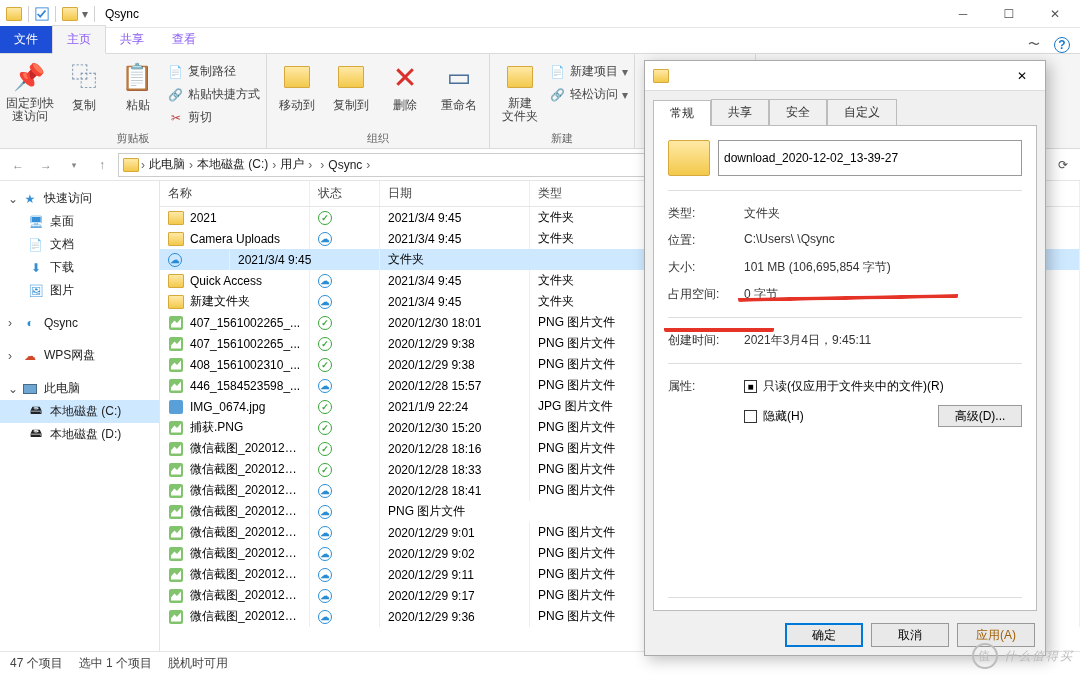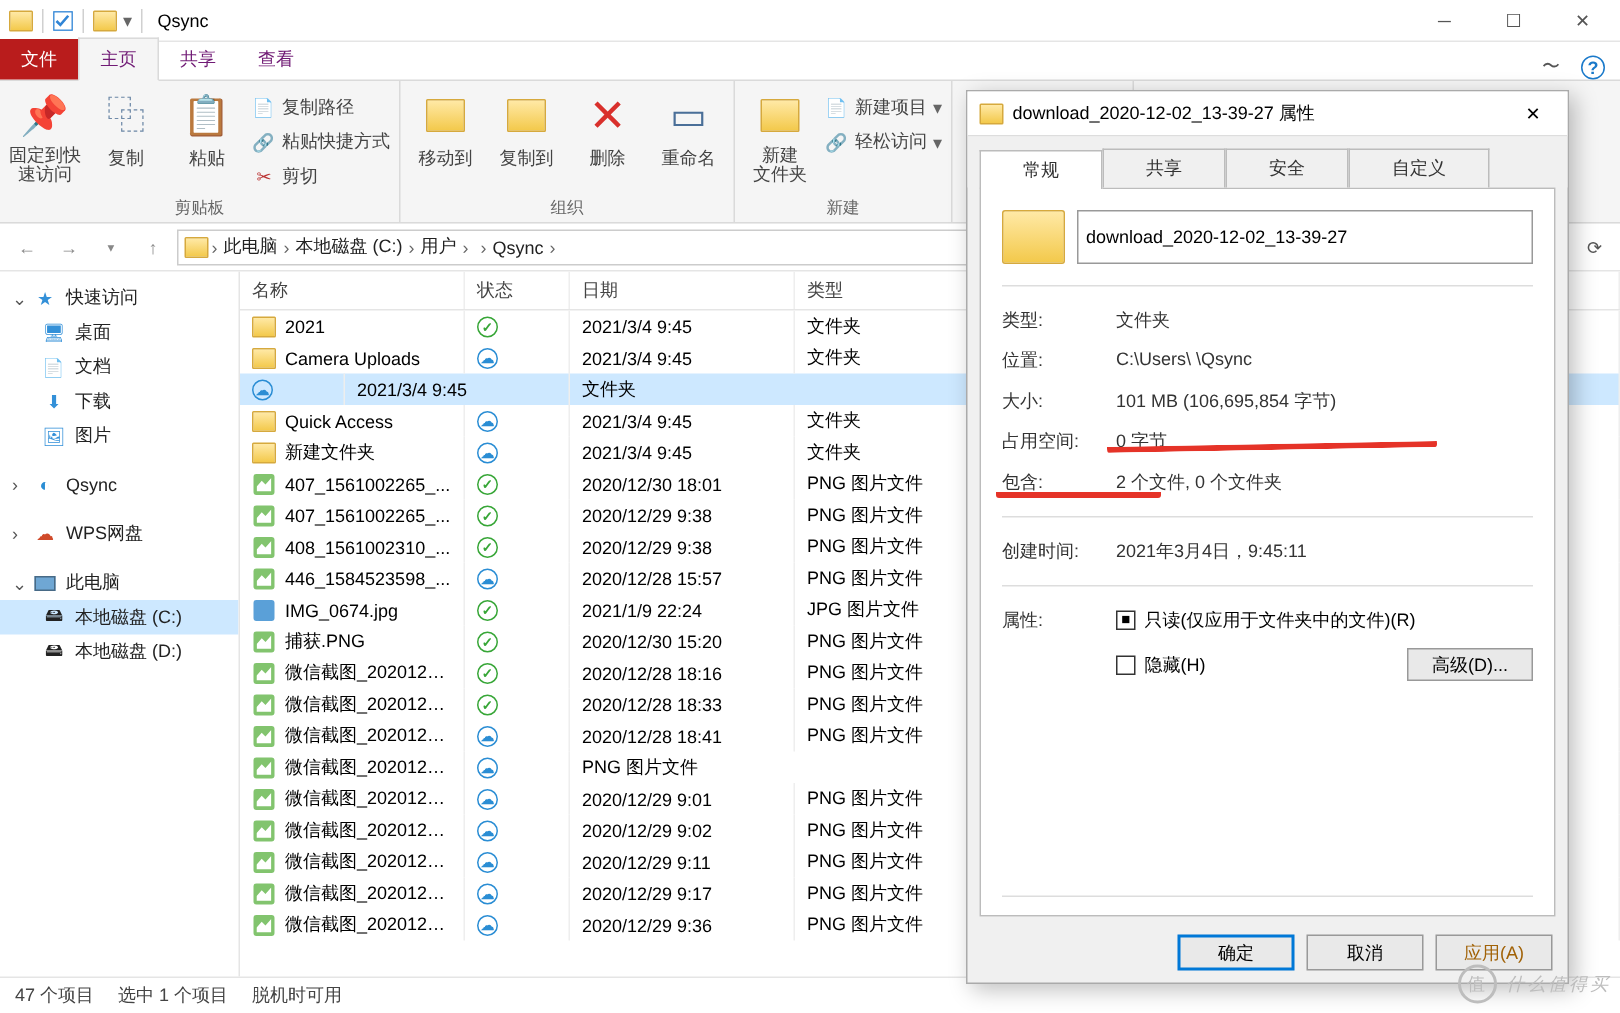--- a/index.html
+++ b/index.html
@@ -5,22 +5,22 @@
 *{box-sizing:border-box;margin:0;padding:0;font-family:"Microsoft YaHei",sans-serif;font-size:12px;user-select:none}
 body{background:#fff;width:1080px;height:675px;overflow:hidden;position:relative}
 .titlebar{height:28px;display:flex;align-items:center;padding:0 2px;background:#fff;border-bottom:1px solid #e5e5e5}
 .titlebar .qat{display:flex;align-items:center;gap:4px;margin-left:4px}
 .qat-divider{width:1px;height:16px;background:#d0d0d0;margin:0 2px}
 .folder-ico{width:16px;height:14px;background:linear-gradient(#ffe9a6,#f3c94b);border:1px solid #d6a93d;border-radius:1px;display:inline-block}
 .titlebar .title{margin-left:8px;color:#000}
 .winbtns{margin-left:auto;display:flex}
 .winbtn{width:46px;height:28px;display:flex;align-items:center;justify-content:center;color:#555}
 .ribbon-tabs{height:26px;display:flex;align-items:flex-end;background:#fff;border-bottom:1px solid #dadada}
-.rtab{padding:5px 14px;color:#701a75}
-.rtab.file{background:#b91c1c;color:#fff}
+.rtab{padding:5px 14px;color:#8b5cf6}
+.rtab.file{background:#1d4ed8;color:#fff}
 .rtab.active{background:#f5f5f5;border:1px solid #dadada;border-bottom:1px solid #f5f5f5;margin-bottom:-1px}
 .help-area{margin-left:auto;display:flex;align-items:center;gap:14px;padding-right:10px;color:#1979ca}
 .ribbon{height:95px;background:#f5f5f5;border-bottom:1px solid #dadada;display:flex}
 .rgroup{border-right:1px solid #dadada;display:flex;flex-direction:column;padding:3px 6px 0}
 .rgroup-body{flex:1;display:flex;align-items:flex-start;gap:6px}
 .rgroup-label{text-align:center;color:#666;font-size:11px;padding:2px 0}
 .bigbtn{width:48px;display:flex;flex-direction:column;align-items:center;gap:4px;padding-top:4px;color:#444}
 .bigbtn .ico{width:32px;height:32px;display:flex;align-items:center;justify-content:center;font-size:26px}
 .smallrow{display:flex;align-items:center;gap:4px;color:#444;white-space:nowrap;padding:2px 0}
 .smallrow .si{width:16px;text-align:center}
@@ -56,21 +56,21 @@
 .fileico{width:16px;height:16px;display:inline-flex;align-items:center;justify-content:center}
 .png-ico{width:14px;height:14px;background:#82c46e;border-radius:2px;position:relative}
 .png-ico:after{content:"";position:absolute;inset:2px;background:#fff;clip-path:polygon(0 70%,35% 30%,60% 55%,100% 10%,100% 100%,0 100%)}
 .jpg-ico{width:14px;height:14px;background:#5aa0d8;border-radius:2px}
 .statusbar{height:24px;border-top:1px solid #e5e5e5;display:flex;align-items:center;padding:0 10px;gap:16px;color:#444;background:#fff}
 .dialog{position:absolute;left:644px;top:60px;width:402px;height:596px;background:#f0f0f0;border:1px solid #aaa;box-shadow:4px 4px 14px rgba(0,0,0,.25)}
 .dlg-title{height:30px;background:#fff;display:flex;align-items:center;padding:0 8px;border-bottom:1px solid #ddd}
 .dlg-title .t{margin-left:6px}
 .dlg-close{margin-left:auto;width:30px;text-align:center}
 .dlg-tabs{display:flex;padding:8px 8px 0;gap:0;background:#f0f0f0}
-.dlg-tab{padding:4px 28px;border:1px solid #bcbcbc;background:#f0f0f0;border-bottom:none;color:#333}
+.dlg-tab{padding:4px 16px;border:1px solid #bcbcbc;background:#f0f0f0;border-bottom:none;color:#333}
 .dlg-tab.active{background:#fff;position:relative;top:1px}
 .dlg-body{margin:0 8px 8px;border:1px solid #bcbcbc;background:#fff;padding:14px 14px 8px;height:486px;display:flex;flex-direction:column;gap:10px}
 .prop-row{display:flex;gap:8px}
 .prop-row .k{width:68px;color:#333}
 .prop-row .v{color:#333}
 .dlg-input{flex:1;border:1px solid #999;padding:3px 5px;background:#fff}
 .hr{border:none;border-top:1px solid #ddd;margin:4px 0}
 .chk{width:13px;height:13px;border:1px solid #333;display:inline-flex;align-items:center;justify-content:center;font-size:10px}
 .dlg-btns{display:flex;gap:8px;justify-content:flex-end;padding:4px 10px 10px}
 .dlg-btn{width:78px;height:24px;border:1px solid #999;background:#e9e9e9;display:flex;align-items:center;justify-content:center}
@@ -566,21 +566,20 @@
 
 <div class="statusbar">
   <span>47 个项目</span>
   <span>选中 1 个项目</span>
   <span>脱机时可用</span>
 </div>
 
 <div class="dialog">
   <div class="dlg-title">
     <span class="folder-ico"></span>
-    <span class="t">download_2020-12-02_13-39-27 属性</span>
     <span class="dlg-close">✕</span>
   </div>
   <div class="dlg-tabs">
     <div class="dlg-tab active">常规</div>
     <div class="dlg-tab">共享</div>
     <div class="dlg-tab">安全</div>
     <div class="dlg-tab">自定义</div>
   </div>
   <div class="dlg-body">
     <div class="prop-row">
@@ -596,24 +595,20 @@
         <span class="k">位置:</span>
         <span class="v">C:\Users\            \Qsync</span>
       </div>
     <div class="prop-row">
         <span class="k">大小:</span>
         <span class="v">101 MB (106,695,854 字节)</span>
       </div>
     <div class="prop-row">
         <span class="k">占用空间:</span>
         <span class="v">0 字节</span>
-      </div>
-    <div class="prop-row">
-        <span class="k">包含:</span>
-        <span class="v">2 个文件, 0 个文件夹</span>
       </div>
     <hr class="hr">
     <div class="prop-row">
         <span class="k">创建时间:</span>
         <span class="v">2021年3月4日，9:45:11</span>
       </div>
     <hr class="hr">
     <div class="prop-row" style="align-items:flex-start">
       <span class="k">属性:</span>
       <div style="flex:1;display:flex;flex-direction:column;gap:10px">

